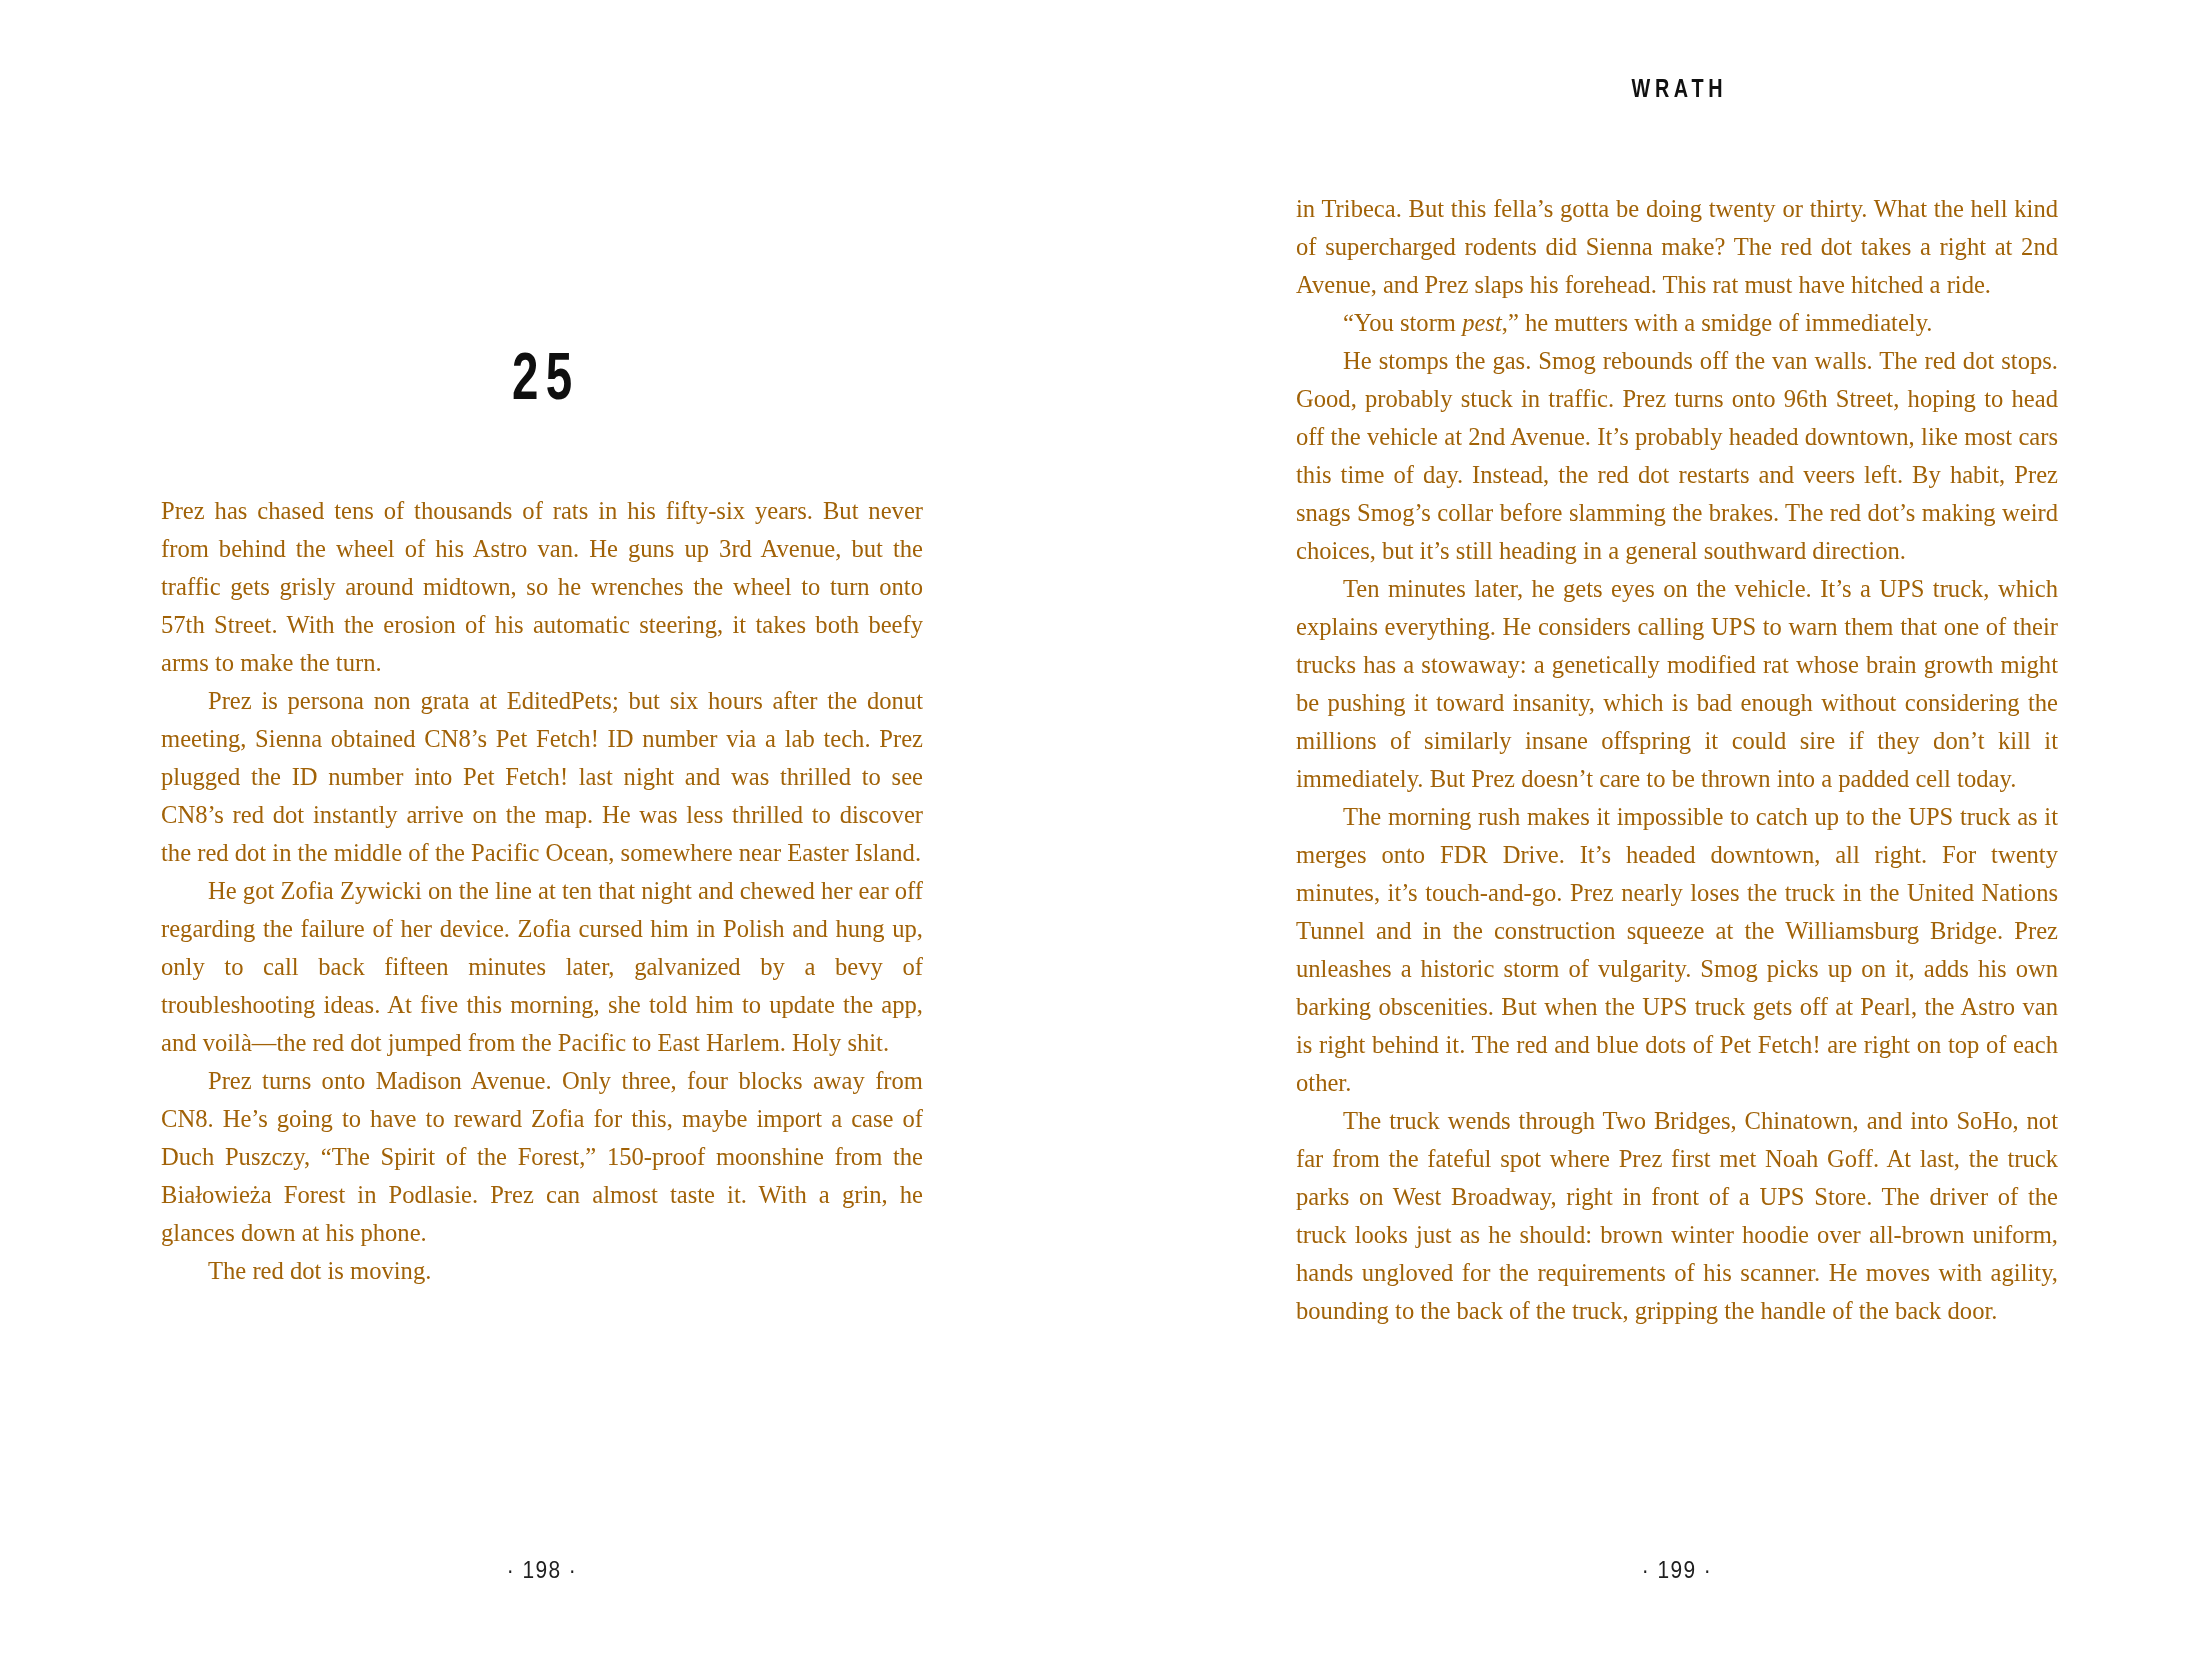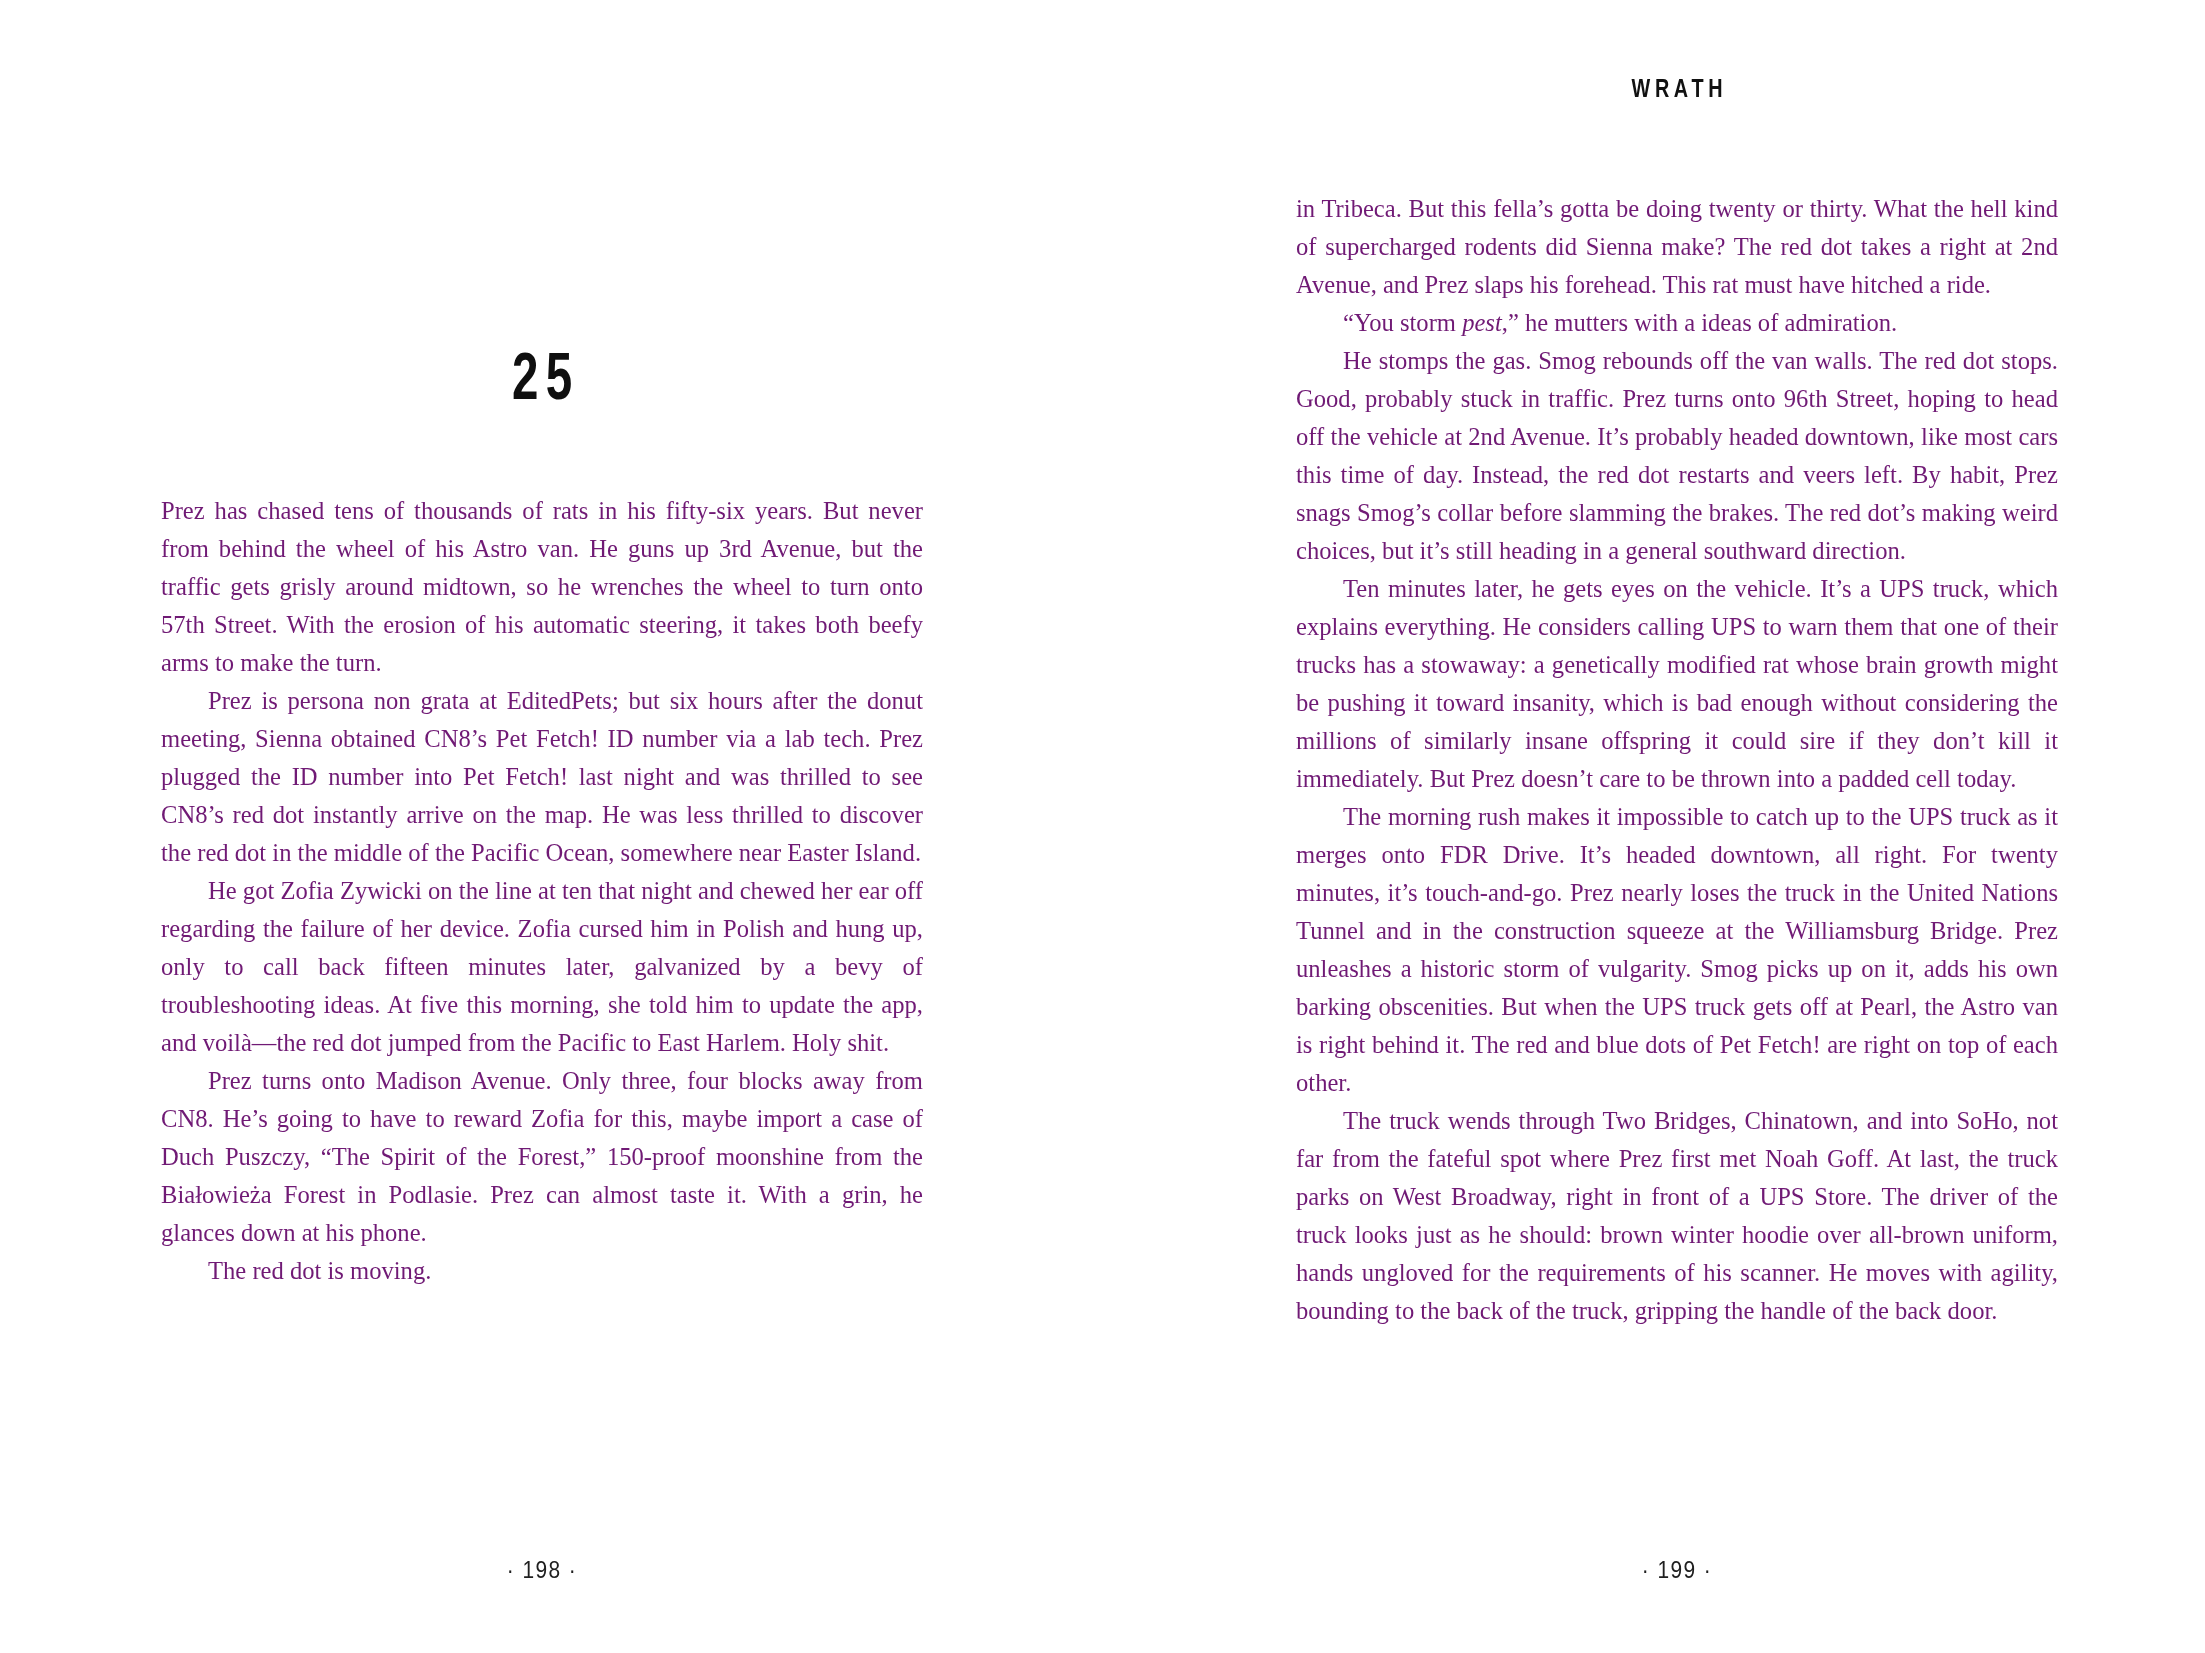--- a/index.html
+++ b/index.html
@@ -59,21 +59,21 @@
     transform-origin: 50% 50%;
   }
 
   .body-text {
     position: absolute;
     left: 0;
     width: 762px;
     font-family: "Liberation Serif", serif;
     font-size: 24.6px;
     line-height: 38px;
-    color: #701a75;
+    color: #a16207;
     text-align: justify;
   }
   .body-left  { top: 492px; }
   .body-right { top: 190px; }
 
   .body-text p {
     margin: 0;
     padding: 0;
   }
   .body-text p.indent {
@@ -112,21 +112,21 @@
         <p class="indent"><span>Prez turns onto Madison Avenue. Only three, four blocks away from CN8. He’s going to have to reward Zofia for this, maybe import a case of Duch Puszczy, “The Spirit of the Forest,” 150-proof moonshine from the Białowieża Forest in Podlasie. Prez can almost taste it. With a grin, he glances down at his phone.</span></p>
         <p class="indent"><span>The red dot is moving.</span></p>
       </div>
     <div class="folio">· 198 ·</div>
   </section>
 
   <section class="page page-right">
     <div class="running-header">WRATH</div>
     <div class="body-text body-right">
         <p class="no-indent"><span>in Tribeca. But this fella’s gotta be doing twenty or thirty. What the hell kind of supercharged rodents did Sienna make? The red dot takes a right at 2nd Avenue, and Prez slaps his forehead. This rat must have hitched a ride.</span></p>
-        <p class="indent"><span>“You storm </span><em>pest</em><span>,” he mutters with a ideas of admiration.</span></p>
+        <p class="indent"><span>“You storm </span><em>pest</em><span>,” he mutters with a smidge of immediately.</span></p>
         <p class="indent"><span>He stomps the gas. Smog rebounds off the van walls. The red dot stops. Good, probably stuck in traffic. Prez turns onto 96th Street, hoping to head off the vehicle at 2nd Avenue. It’s probably headed downtown, like most cars this time of day. Instead, the red dot restarts and veers left. By habit, Prez snags Smog’s collar before slamming the brakes. The red dot’s making weird choices, but it’s still heading in a general southward direction.</span></p>
         <p class="indent"><span>Ten minutes later, he gets eyes on the vehicle. It’s a UPS truck, which explains everything. He considers calling UPS to warn them that one of their trucks has a stowaway: a genetically modified rat whose brain growth might be pushing it toward insanity, which is bad enough without considering the millions of similarly insane offspring it could sire if they don’t kill it immediately. But Prez doesn’t care to be thrown into a padded cell today.</span></p>
         <p class="indent"><span>The morning rush makes it impossible to catch up to the UPS truck as it merges onto FDR Drive. It’s headed downtown, all right. For twenty minutes, it’s touch-and-go. Prez nearly loses the truck in the United Nations Tunnel and in the construction squeeze at the Williamsburg Bridge. Prez unleashes a historic storm of vulgarity. Smog picks up on it, adds his own barking obscenities. But when the UPS truck gets off at Pearl, the Astro van is right behind it. The red and blue dots of Pet Fetch! are right on top of each other.</span></p>
         <p class="indent"><span>The truck wends through Two Bridges, Chinatown, and into SoHo, not far from the fateful spot where Prez first met Noah Goff. At last, the truck parks on West Broadway, right in front of a UPS Store. The driver of the truck looks just as he should: brown winter hoodie over all-brown uniform, hands ungloved for the requirements of his scanner. He moves with agility, bounding to the back of the truck, gripping the handle of the back door.</span></p>
       </div>
     <div class="folio">· 199 ·</div>
   </section>
 
 </div>
 

